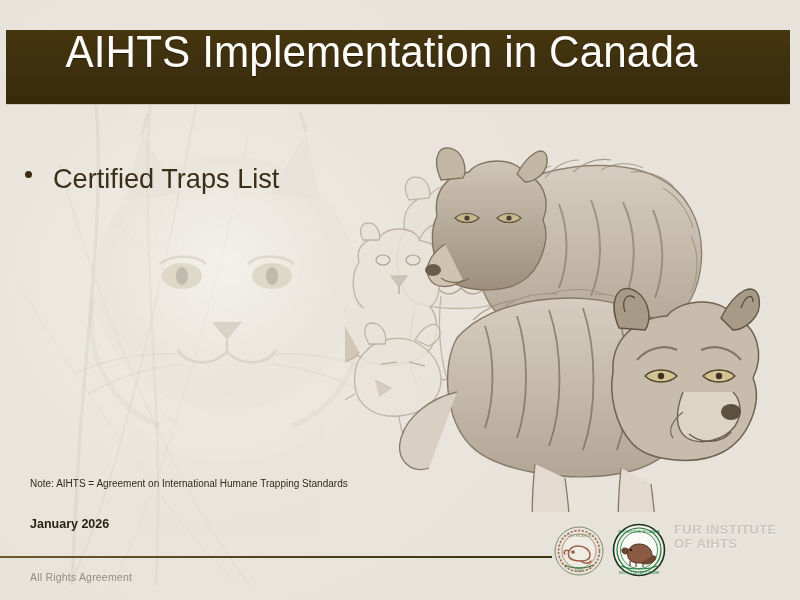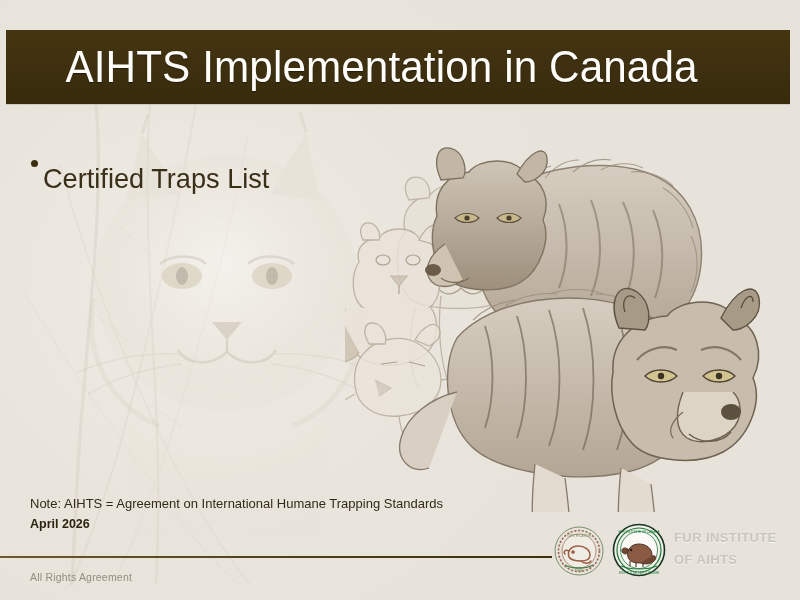--- a/index.html
+++ b/index.html
@@ -45,42 +45,42 @@
   }
 
   
   .banner {
     position: absolute;
     left: 6px; top: 30px;
     width: 784px; height: 74px;
     background: linear-gradient(180deg, #46360f 0%, #3e3010 48%, #372b0c 100%);
     box-shadow: 0 1px 0 #cfcabd;
     display: flex;
-    align-items: center;
+    align-items: flex-start;
   }
   .banner-title {
     color: #fdfcf8;
     font-size: 44px;
     line-height: 1;
     font-weight: 400;
     letter-spacing: .1px;
     padding-left: 62px;
     white-space: nowrap;
     transform: scaleX(.96);
     transform-origin: left center;
     text-shadow: 0 1px 1px rgba(0,0,0,.45);
   }
 
   
   .bullet-row {
     position: absolute;
-    left: 31px; top: 165px;
+    left: 25px; top: 165px;
     display: flex;
-    align-items: flex-start;
-    gap: 5px;
+    align-items: center;
+    gap: 21px;
   }
   .bullet-dot {
     width: 7px; height: 7px;
     border-radius: 50%;
     background: #3a2d10;
     position: relative;
     top: -5px;
     flex: 0 0 auto;
   }
   .bullet-text {
@@ -95,23 +95,23 @@
   
   .sketch {
     position: absolute;
     left: 345px; top: 112px;
     width: 420px; height: 400px;
   }
 
   
   .note {
     position: absolute;
-    left: 30px; top: 497px;
+    left: 30px; top: 478px;
     color: #332a17;
-    font-size: 13px;
+    font-size: 10px;
     line-height: 1.1;
     white-space: nowrap;
   }
   .note-date {
     position: absolute;
     left: 30px; top: 518px;
     color: #2b2410;
     font-size: 12.5px;
     font-weight: bold;
     line-height: 1.1;
@@ -149,21 +149,21 @@
     position: absolute;
     left: 674px; top: 523px;
     width: 110px; height: 34px;
     color: #c9c6bd;
     font-size: 13px;
     font-weight: bold;
     line-height: 1.05;
     letter-spacing: .4px;
     text-shadow: 0 1px 0 rgba(255,255,255,.6);
   }
-  .logo-word div { white-space: nowrap; margin-top: 8px; }
+  .logo-word div { white-space: nowrap; }
 </style>
 </head>
 <body>
 
 <div id="slide">
 
   <div class="bg-base"></div>
 
   <svg class="branches" viewBox="0 0 420 480" preserveAspectRatio="none">
     <g stroke="#c9bdb2" fill="none" stroke-linecap="round">
@@ -389,21 +389,21 @@
   <div class="banner">
     <div class="banner-title">AIHTS Implementation in Canada</div>
   </div>
 
   <div class="bullet-row">
     <span class="bullet-dot"></span>
     <span class="bullet-text">Certified Traps List</span>
   </div>
 
   <div class="note">Note: AIHTS = Agreement on International Humane Trapping Standards</div>
-  <div class="note-date">April 2026</div>
+  <div class="note-date">January 2026</div>
 
   <div class="rule"></div>
 
   <div class="rights">All Rights Agreement</div>
 
   <svg class="logo-cert" viewBox="0 0 52 52">
     <circle cx="26" cy="26" r="24" fill="none" stroke="#7a8f6a" stroke-width="1"></circle>
     <circle cx="26" cy="26" r="20.5" fill="none" stroke="#9c6b58" stroke-width="1.6" stroke-dasharray="2.2 1.6"></circle>
     <circle cx="26" cy="26" r="17" fill="#efece4" stroke="#a8785f" stroke-width=".8"></circle>
 

